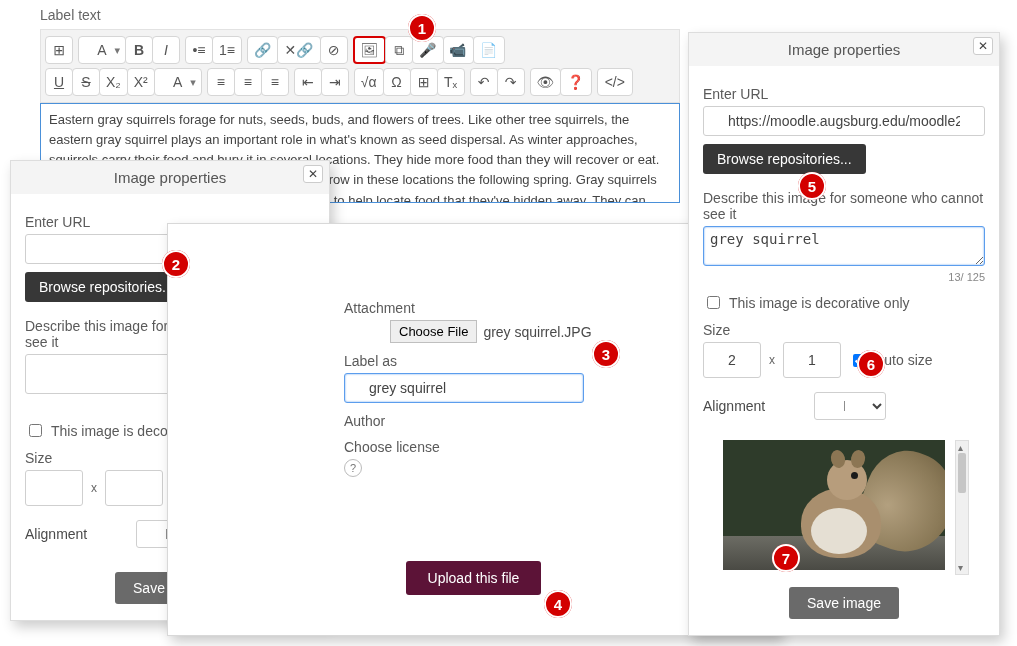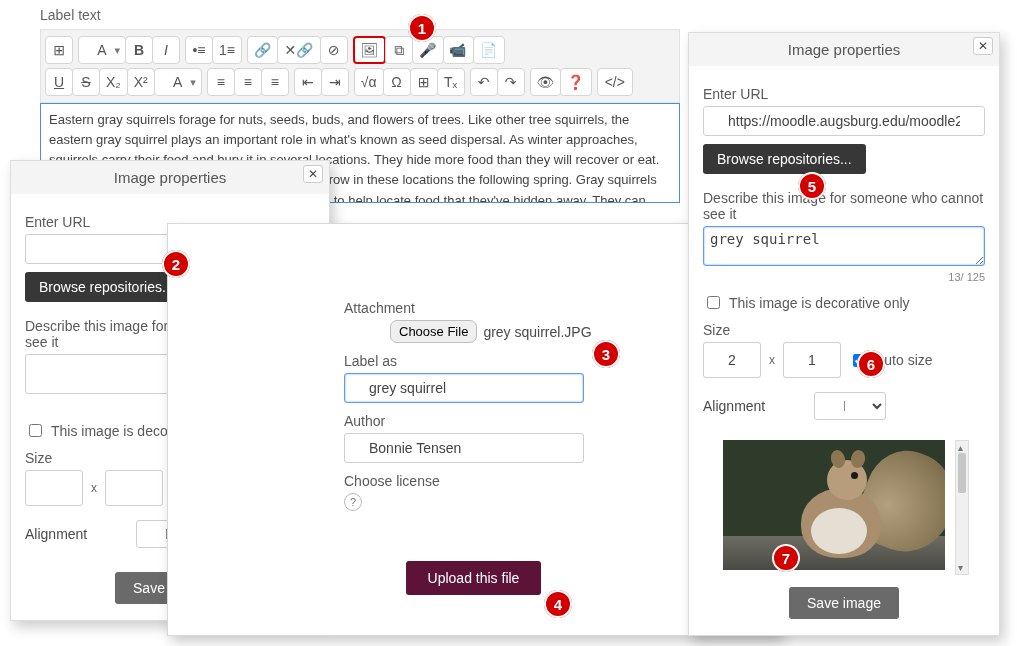--- a/index.html
+++ b/index.html
@@ -98,21 +98,21 @@
     background: #373737; color: #fff;
     border: none; border-radius: 3px;
     padding: 7px 14px; font-size: 14px; cursor: pointer;
   }
   .btn-grey {
     background: #6a6a6a; color: #fff;
     border: none; border-radius: 3px;
     padding: 8px 18px; font-size: 14px; cursor: pointer;
   }
   .btn-outline {
-    background:#efefef; border:1px solid #bfbfbf; border-radius:7px;
+    background:#efefef; border:1px solid #bfbfbf; border-radius:0;
     padding: 3px 8px; cursor:pointer; font-size:13px;
   }
   .chk-row { display:flex; align-items:center; gap:6px; margin-top:10px; font-size:14px; color:#5a5a5a; }
   .size-row { display:flex; align-items:center; gap:8px; margin-top:4px; }
   .size-x { font-size:12px; color:#666; }
   .num-input { width: 58px; height: 36px; }
   .align-row { display:flex; align-items:center; gap:10px; margin-top:14px; }
   .sel { height: 28px; margin-left: 39px; }
   .save-row { text-align:center; margin-top: 24px; }
 
@@ -337,21 +337,20 @@
       </div>
     </div>
 
     <div class="fp-row">
       <div class="fp-label">Label as</div>
       <input class="text-input fp-wide active-input" value="grey squirrel" style="">
     </div>
 
     <div class="fp-row">
       <div class="fp-label">Author</div>
-      <input class="text-input fp-wide" value="Bonnie Tensen" style="">
     </div>
 
     <div class="fp-row">
       <div class="fp-label">Choose license</div>
       <span class="fp-help">?</span><br>
     </div>
 
     <div class="fp-upload-row">
       <button class="btn-maroon">Upload this file</button>
     </div>

